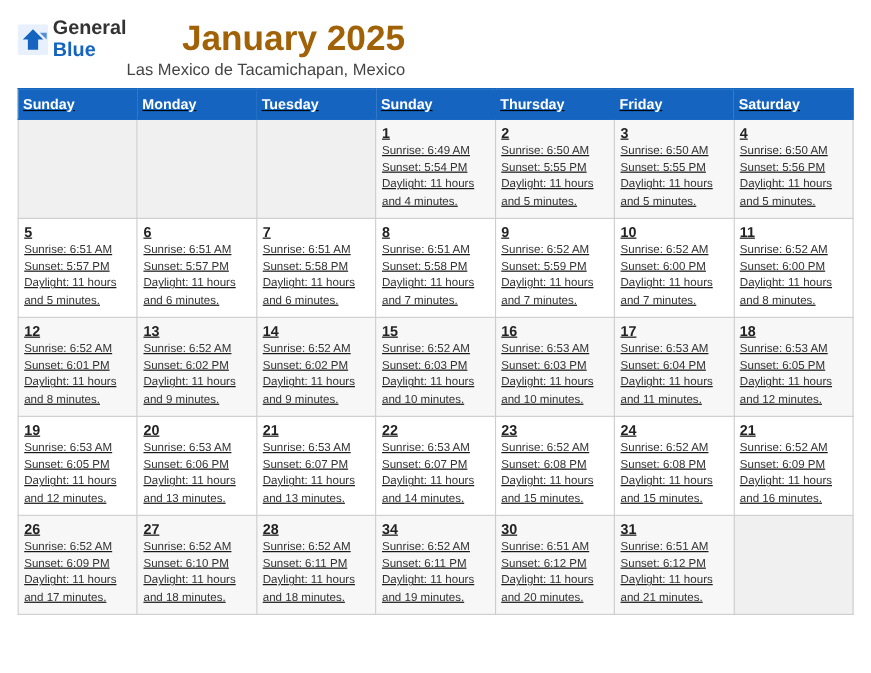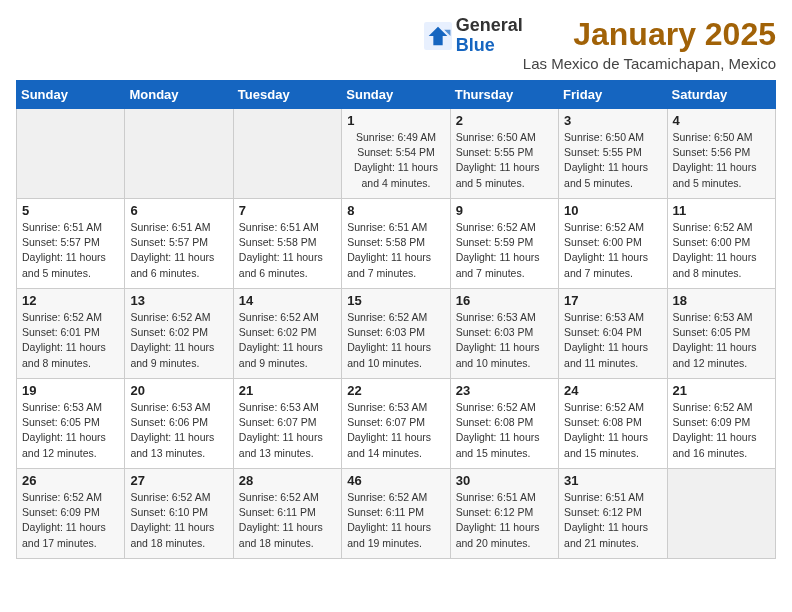--- a/index.html
+++ b/index.html
@@ -6,21 +6,21 @@
     body {
       font-family: Arial, Helvetica, sans-serif;
       background: #fff;
       width: 792px;
       min-height: 612px;
       padding: 16px;
     }
     .header {
       display: flex;
       align-items: flex-start;
-      justify-content: flex-end;
+      justify-content: flex-start;
       margin-bottom: 8px;
     }
     .logo {
       display: flex;
       align-items: center;
       gap: 4px;
     }
     .logo-text-general {
       font-size: 18px;
       font-weight: bold;
@@ -48,20 +48,21 @@
     }
     .cal-subtitle {
       font-size: 15px;
       color: #444;
       margin-top: 2px;
     }
     table {
       width: 100%;
       border-collapse: collapse;
       table-layout: fixed;
+      text-decoration: underline;
     }
     thead th {
       background: #1565c0;
       color: #fff;
       font-size: 13px;
       font-weight: bold;
       padding: 6px 4px;
       text-align: left;
       border: 1px solid #1565c0;
     }
@@ -126,21 +127,21 @@
         <th>Saturday</th>
       </tr>
   </thead>
   <tbody>
   <tr>
         <td class="empty-cell"></td>
         <td class="empty-cell"></td>
         <td class="empty-cell"></td>
         <td>
           <span class="day-num">1</span>
-          <div class="day-info" style="white-space: pre-line; text-align: center;">Sunrise: 6:49 AM
+          <div class="day-info" style="white-space: pre-line;">Sunrise: 6:49 AM
 Sunset: 5:54 PM
 Daylight: 11 hours
 and 4 minutes.</div>
         </td>
         <td>
           <span class="day-num">2</span>
           <div class="day-info" style="white-space: pre-line;">Sunrise: 6:50 AM
 Sunset: 5:55 PM
 Daylight: 11 hours
 and 5 minutes.</div>
@@ -329,21 +330,21 @@
 and 18 minutes.</div>
         </td>
         <td>
           <span class="day-num">28</span>
           <div class="day-info" style="white-space: pre-line;">Sunrise: 6:52 AM
 Sunset: 6:11 PM
 Daylight: 11 hours
 and 18 minutes.</div>
         </td>
         <td>
-          <span class="day-num">46</span>
+          <span class="day-num">34</span>
           <div class="day-info" style="white-space: pre-line;">Sunrise: 6:52 AM
 Sunset: 6:11 PM
 Daylight: 11 hours
 and 19 minutes.</div>
         </td>
         <td>
           <span class="day-num">30</span>
           <div class="day-info" style="white-space: pre-line;">Sunrise: 6:51 AM
 Sunset: 6:12 PM
 Daylight: 11 hours

